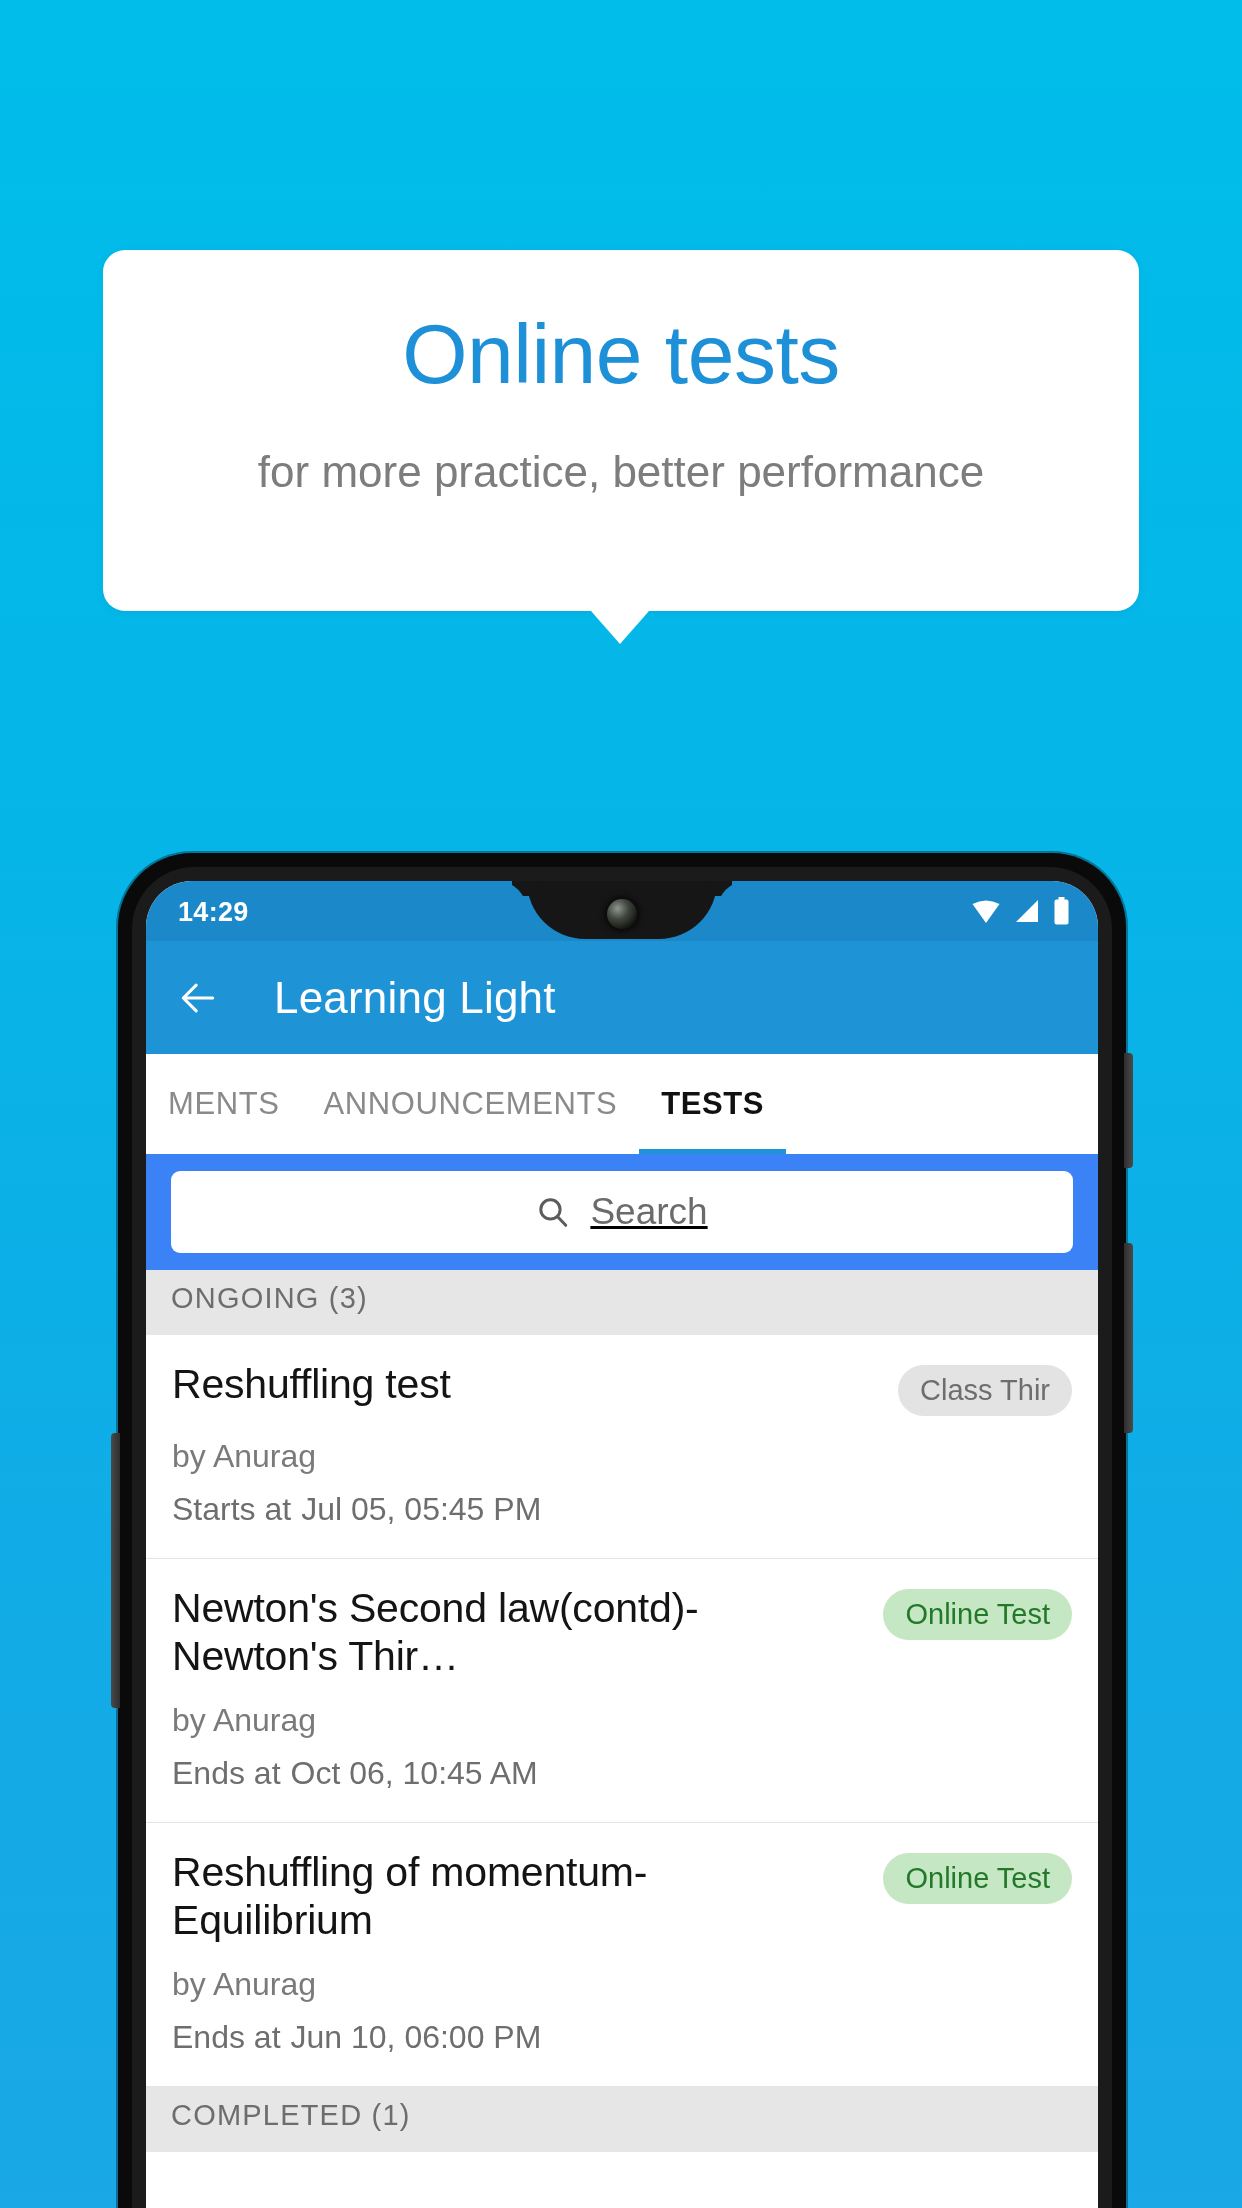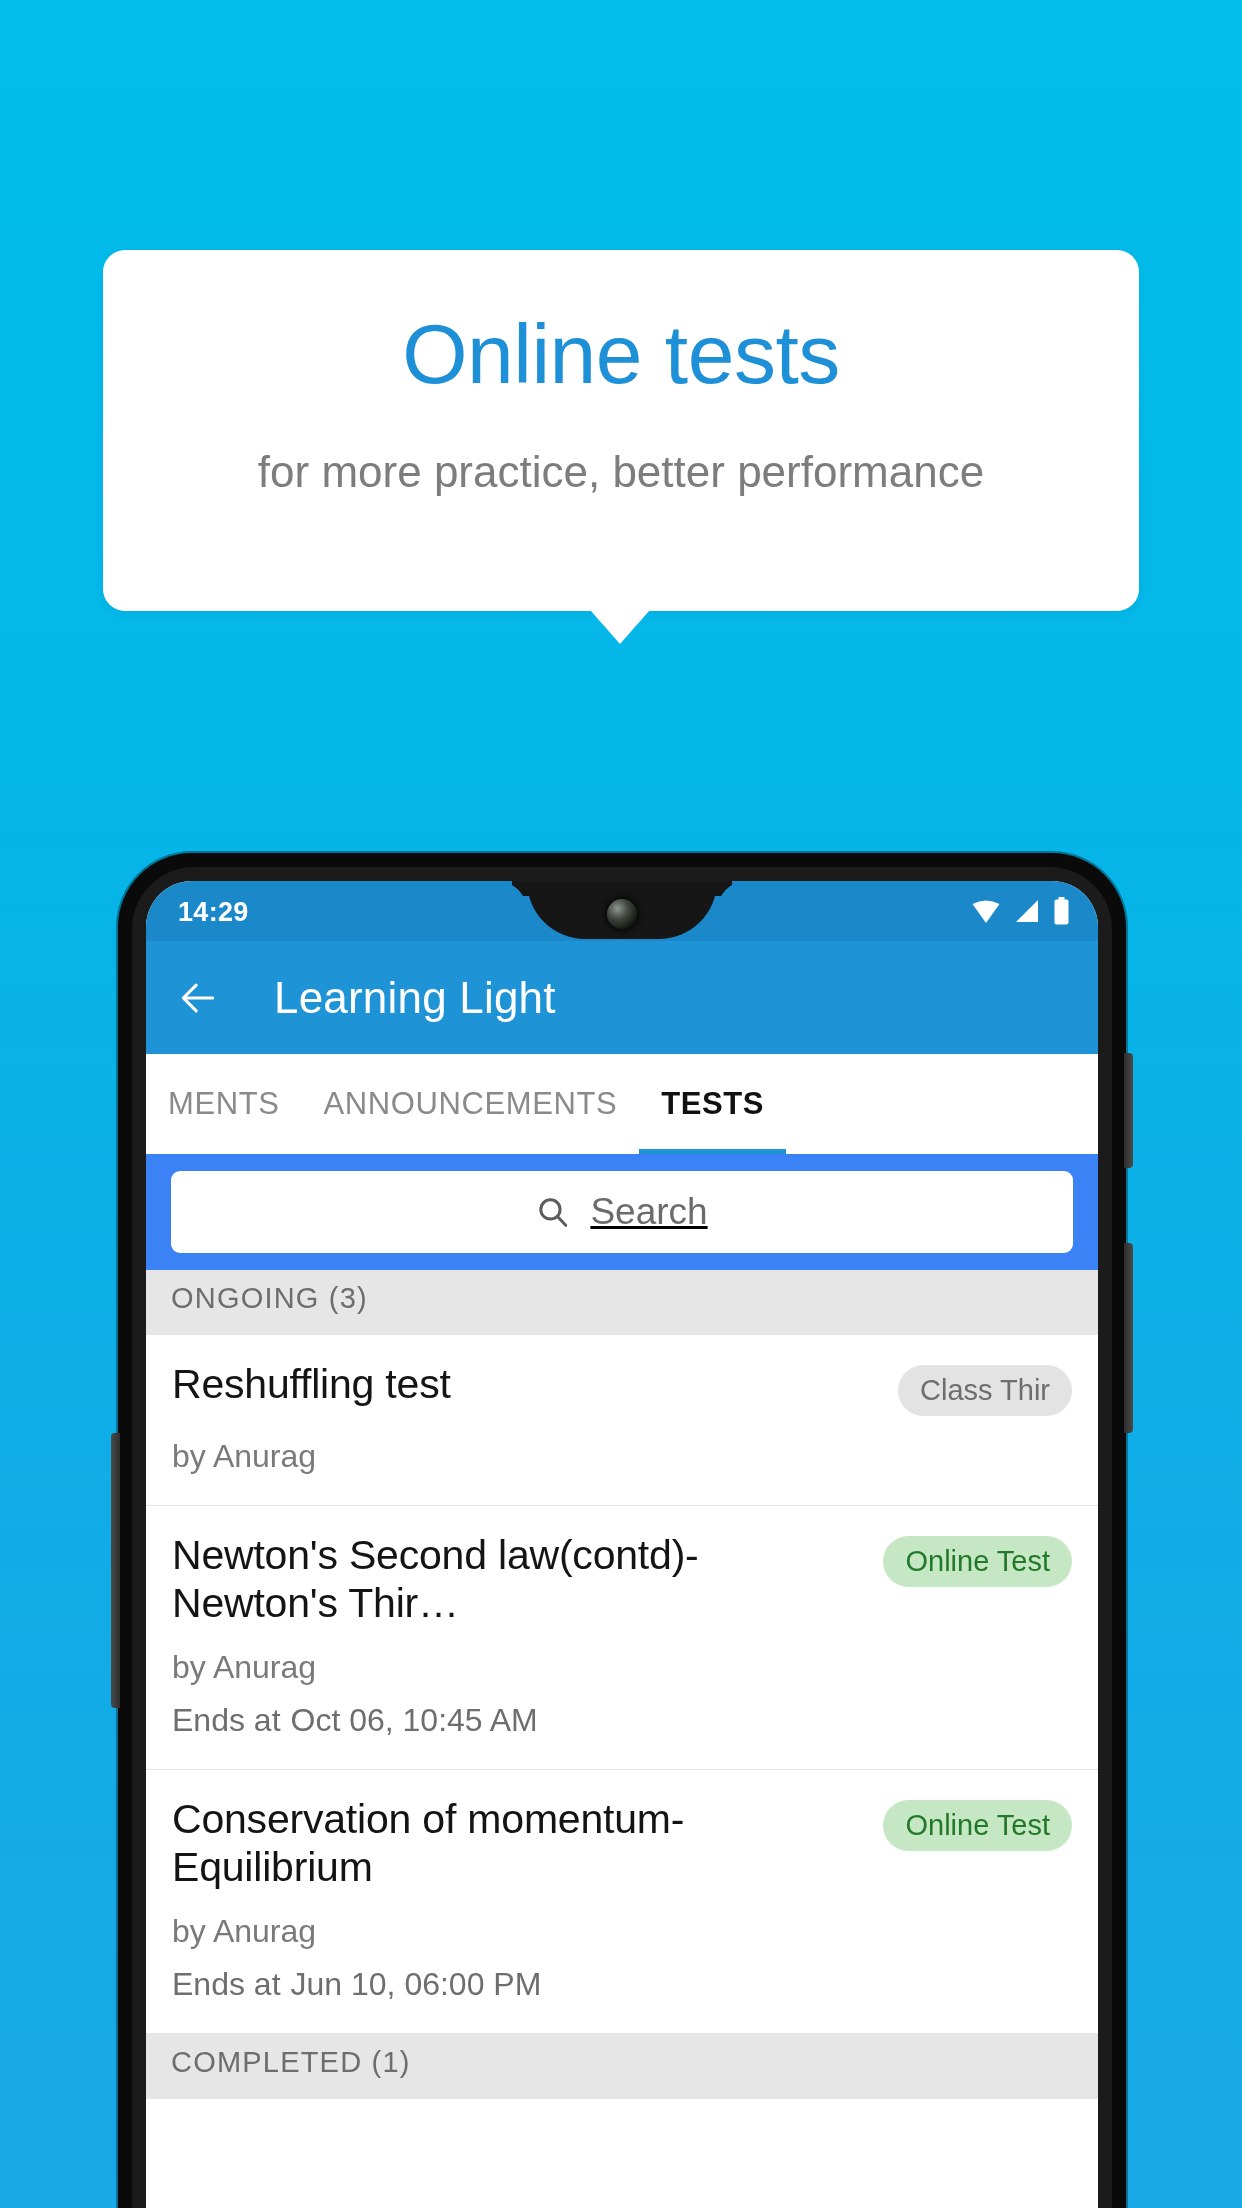--- a/index.html
+++ b/index.html
@@ -352,36 +352,39 @@
       </div>
 
       <div class="section-header">ONGOING (3)</div>
 
       <div class="test-item">
         <div class="item-row">
           <div class="item-title">Reshuffling test</div>
           <div class="badge grey">Class Thir</div>
         </div>
         <div class="item-author">by Anurag</div>
+        <div class="item-time">
+          <span class="lbl">Starts at</span><span>Jul 05, 05:45 PM</span>
+        </div>
       </div>
 
       <div class="test-item">
         <div class="item-row">
           <div class="item-title">Newton's Second law(contd)-Newton's Thir…</div>
           <div class="badge green">Online Test</div>
         </div>
         <div class="item-author">by Anurag</div>
         <div class="item-time">
           <span class="lbl">Ends at</span><span>Oct 06, 10:45 AM</span>
         </div>
       </div>
 
       <div class="test-item">
         <div class="item-row">
-          <div class="item-title">Conservation of momentum-Equilibrium</div>
+          <div class="item-title">Reshuffling of momentum-Equilibrium</div>
           <div class="badge green">Online Test</div>
         </div>
         <div class="item-author">by Anurag</div>
         <div class="item-time">
           <span class="lbl">Ends at</span><span>Jun 10, 06:00 PM</span>
         </div>
       </div>
 
       <div class="section-header">COMPLETED (1)</div>
 

